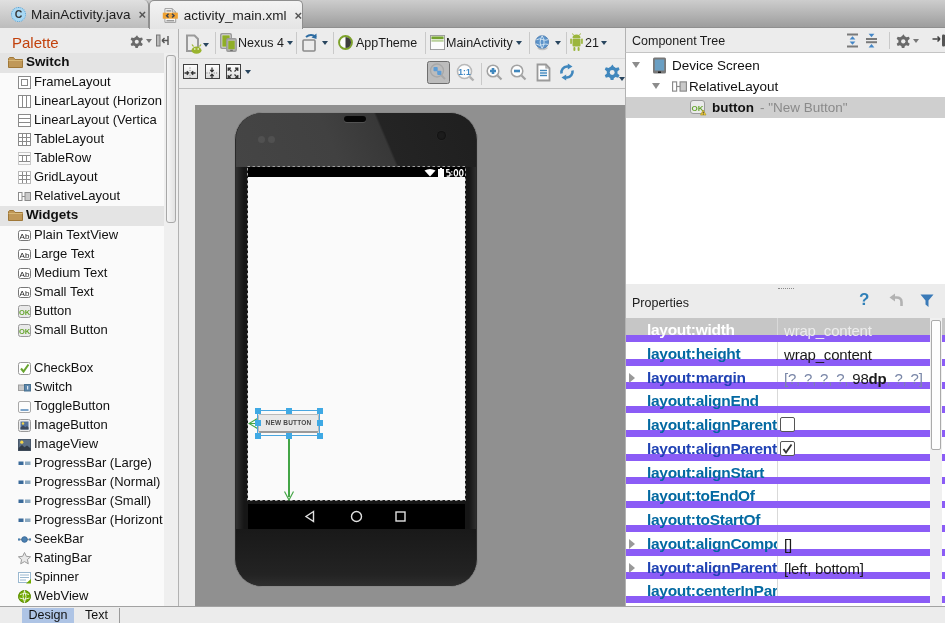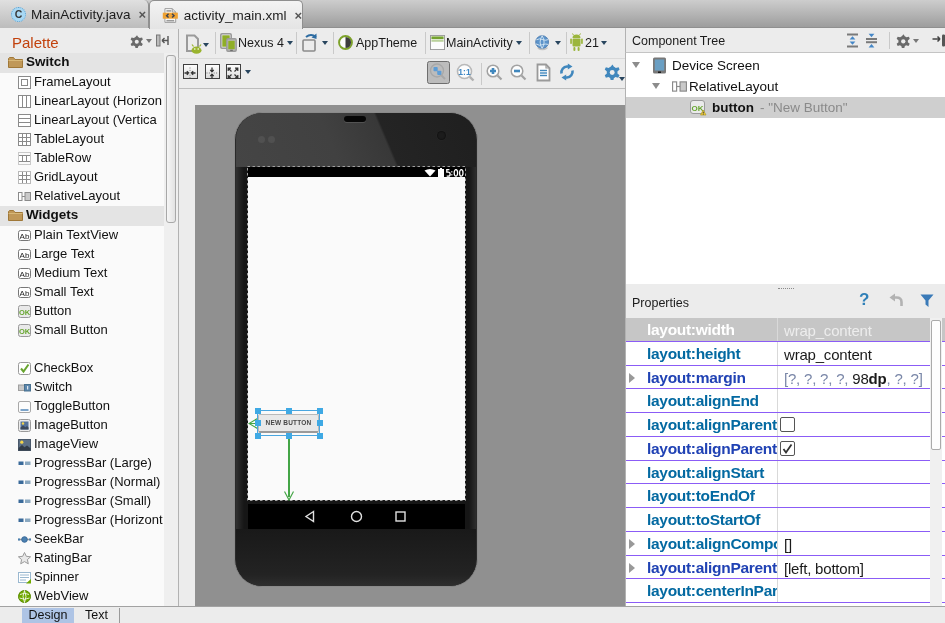--- a/index.html
+++ b/index.html
@@ -55,21 +55,21 @@
 #selrect { left:257px; top:410px; width:63px; height:26px; border:1px solid #49a6e0; }
 .hnd { position:absolute; width:6px; height:6px; background:#3fa9e4; }
 .garrow { position:absolute; background:#44a546; }
 #tree { left:625px; top:53px; width:320px; height:231px; background:#fff; border-left:1px solid #b2b2b2; font-size:13.5px; color:#111; }
 .trow { position:absolute; left:0; width:320px; height:21px; }
 .trow.sel { background:#cfcfcf; }
 .tri { position:absolute; width:0; height:0; border-left:4.5px solid transparent; border-right:4.5px solid transparent; border-top:6px solid #8c8c8c; }
 #prophdr { left:625px; top:284px; width:320px; height:34px; background:#ececec; border-left:1px solid #b2b2b2; }
 #prophdr .t { position:absolute; left:6px; top:12px; font-size:12.5px; color:#1c1c1c; }
 #proptable { left:625px; top:318px; width:320px; height:288px; background:#fff; border-left:1px solid #b2b2b2; overflow:hidden; }
-.prow { position:absolute; left:0; width:320px; border-bottom:1px solid #8b5cf6; background:#fff; }
+.prow { position:absolute; left:0; width:320px; border-bottom:7px solid #8b5cf6; background:#fff; }
 .prow.sel { background:#c6c6c6; }
 .prow.sel .plabel { color:#fff; }
 .prow.sel .pval { color:#ededed; }
 .plabel { position:absolute; left:21px; top:3px; width:130px; font-size:15.5px; font-weight:bold; color:#0369a1; white-space:nowrap; overflow:hidden; letter-spacing:-0.3px; }
 .plabel.blue { color:#2042b4; }
 .pval { position:absolute; left:158px; top:4px; width:144px; font-size:15px; color:#1a1a1a; white-space:nowrap; overflow:hidden; letter-spacing:-0.2px; }
 .pcol { position:absolute; left:151px; top:0; width:1px; height:100%; background:#d9d9d9; }
 .pexp { position:absolute; left:3px; top:7px; width:0; height:0; border-top:5px solid transparent; border-bottom:5px solid transparent; border-left:6px solid #999; }
 .cb { position:absolute; left:154px; top:4px; width:15px; height:15px; border:1.5px solid #555; border-radius:2px; background:#fff; }
 #propscroll { left:930px; top:318px; width:12px; height:288px; background:#f0f0f0; }

